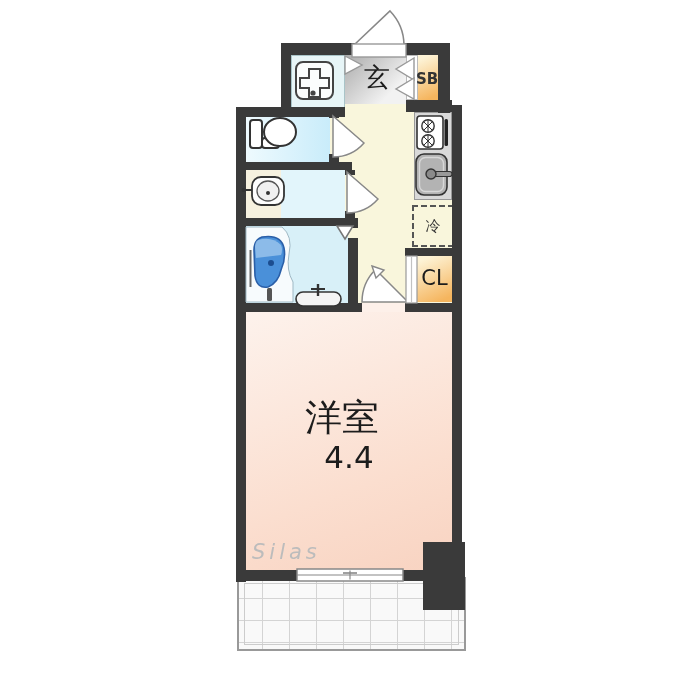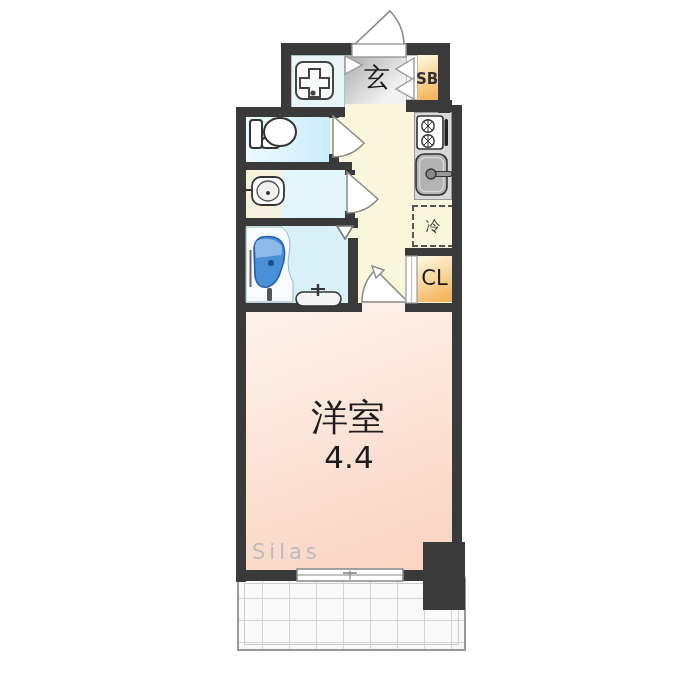--- a/index.html
+++ b/index.html
@@ -158,16 +158,16 @@
       <line x1="297" y1="575" x2="403" y2="575" stroke="#888" stroke-width="1.2"></line>
       <line x1="350" y1="570.5" x2="350" y2="579.5" stroke="#888" stroke-width="1.2"></line>
       <line x1="343" y1="573" x2="357" y2="573" stroke="#888" stroke-width="1.6"></line>
     </g>
   </svg>
 
   <div class="lbl" style="left:352px;top:63px;width:50px;font-size:26px">玄</div>
   <div class="lbl" style="left:412px;top:71px;width:30px;font-size:15px;font-weight:600;color:#333">SB</div>
   <div class="lbl" style="left:412px;top:218px;width:42px;font-size:15px;color:#333">冷</div>
   <div class="lbl" style="left:417px;top:267px;width:35px;font-size:21px;font-weight:400">CL</div>
-  <div class="lbl" style="left:246px;top:398px;width:204px;font-size:37px">洋室</div>
+  <div class="lbl" style="left:240px;top:398px;width:204px;font-size:37px">洋室</div>
   <div class="lbl" style="left:246px;top:440px;width:206px;font-size:31px">4.4</div>
-  <div class="lbl" style="left:252px;top:541px;width:90px;font-size:21px;letter-spacing:4px;color:#bcbcbc;text-align:left">Silas</div>
+  <div class="lbl" style="left:252px;top:541px;width:90px;font-size:21px;font-style:italic;letter-spacing:4px;color:#bcbcbc;text-align:left">Silas</div>
 </div>
 
 </body></html>

